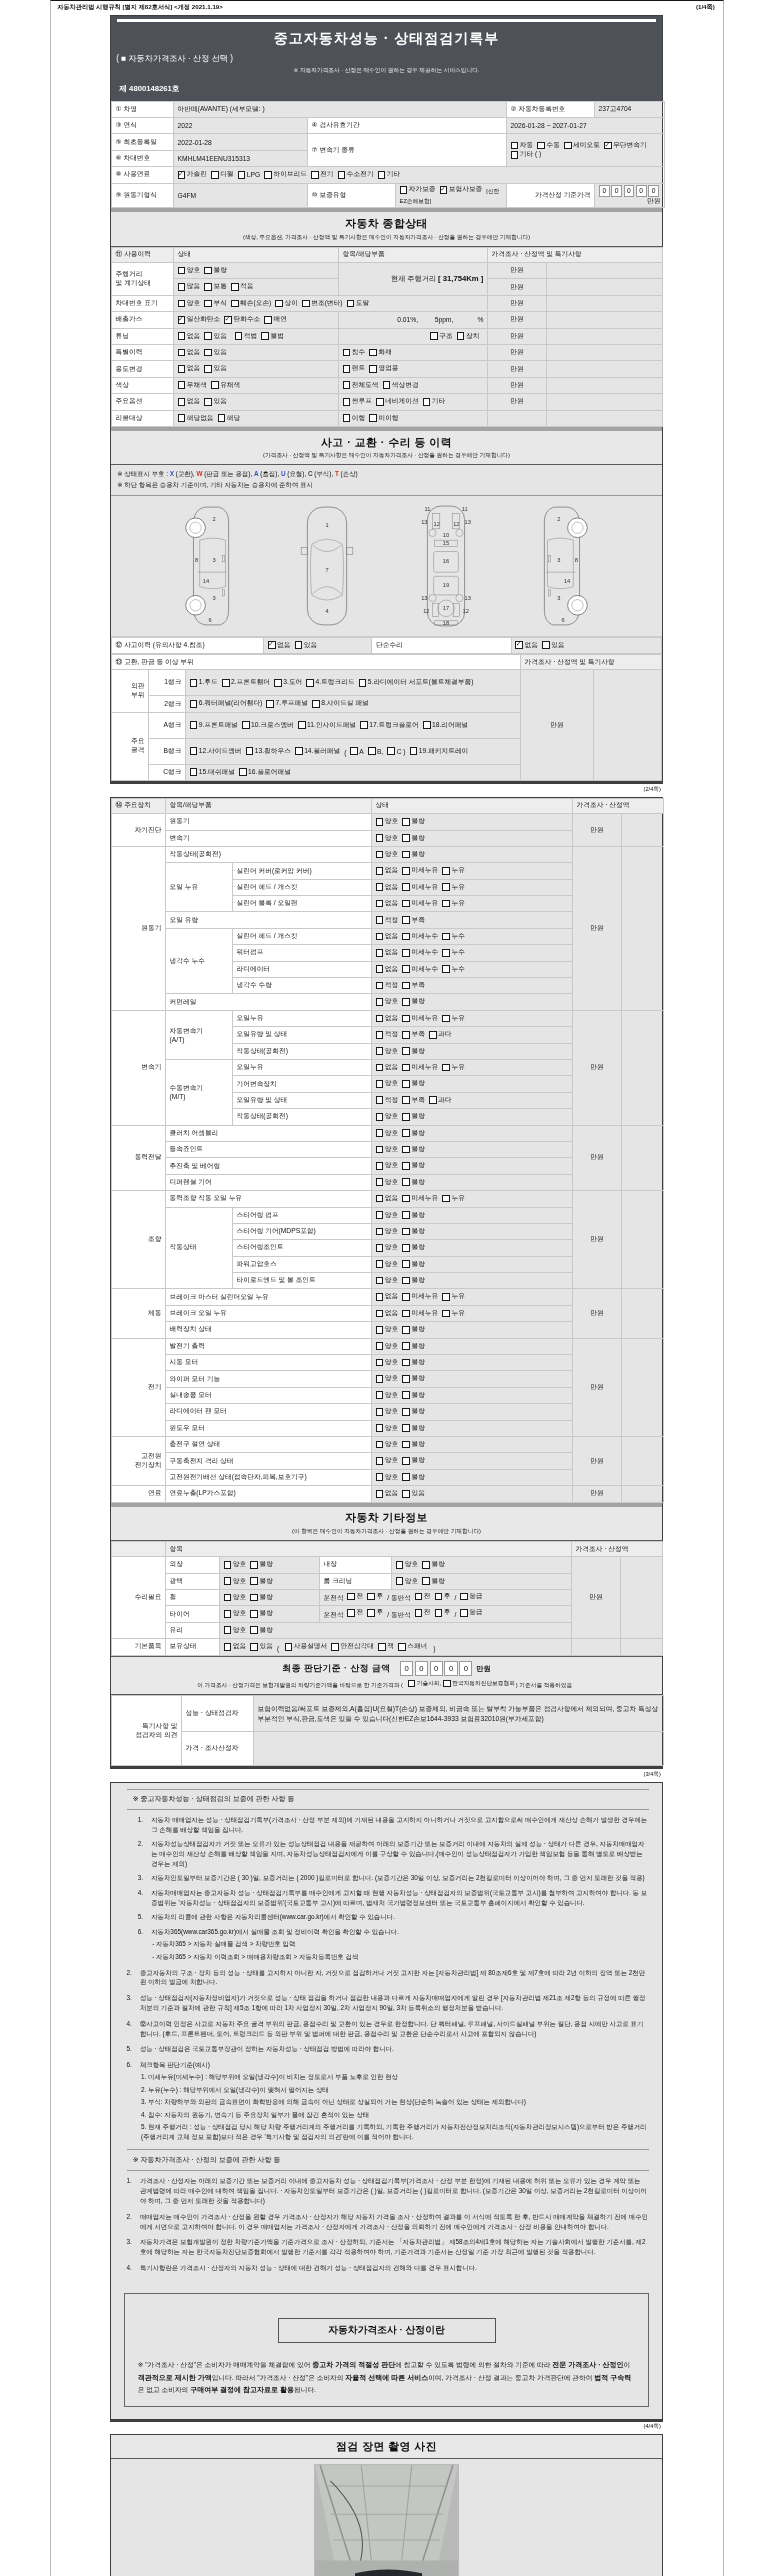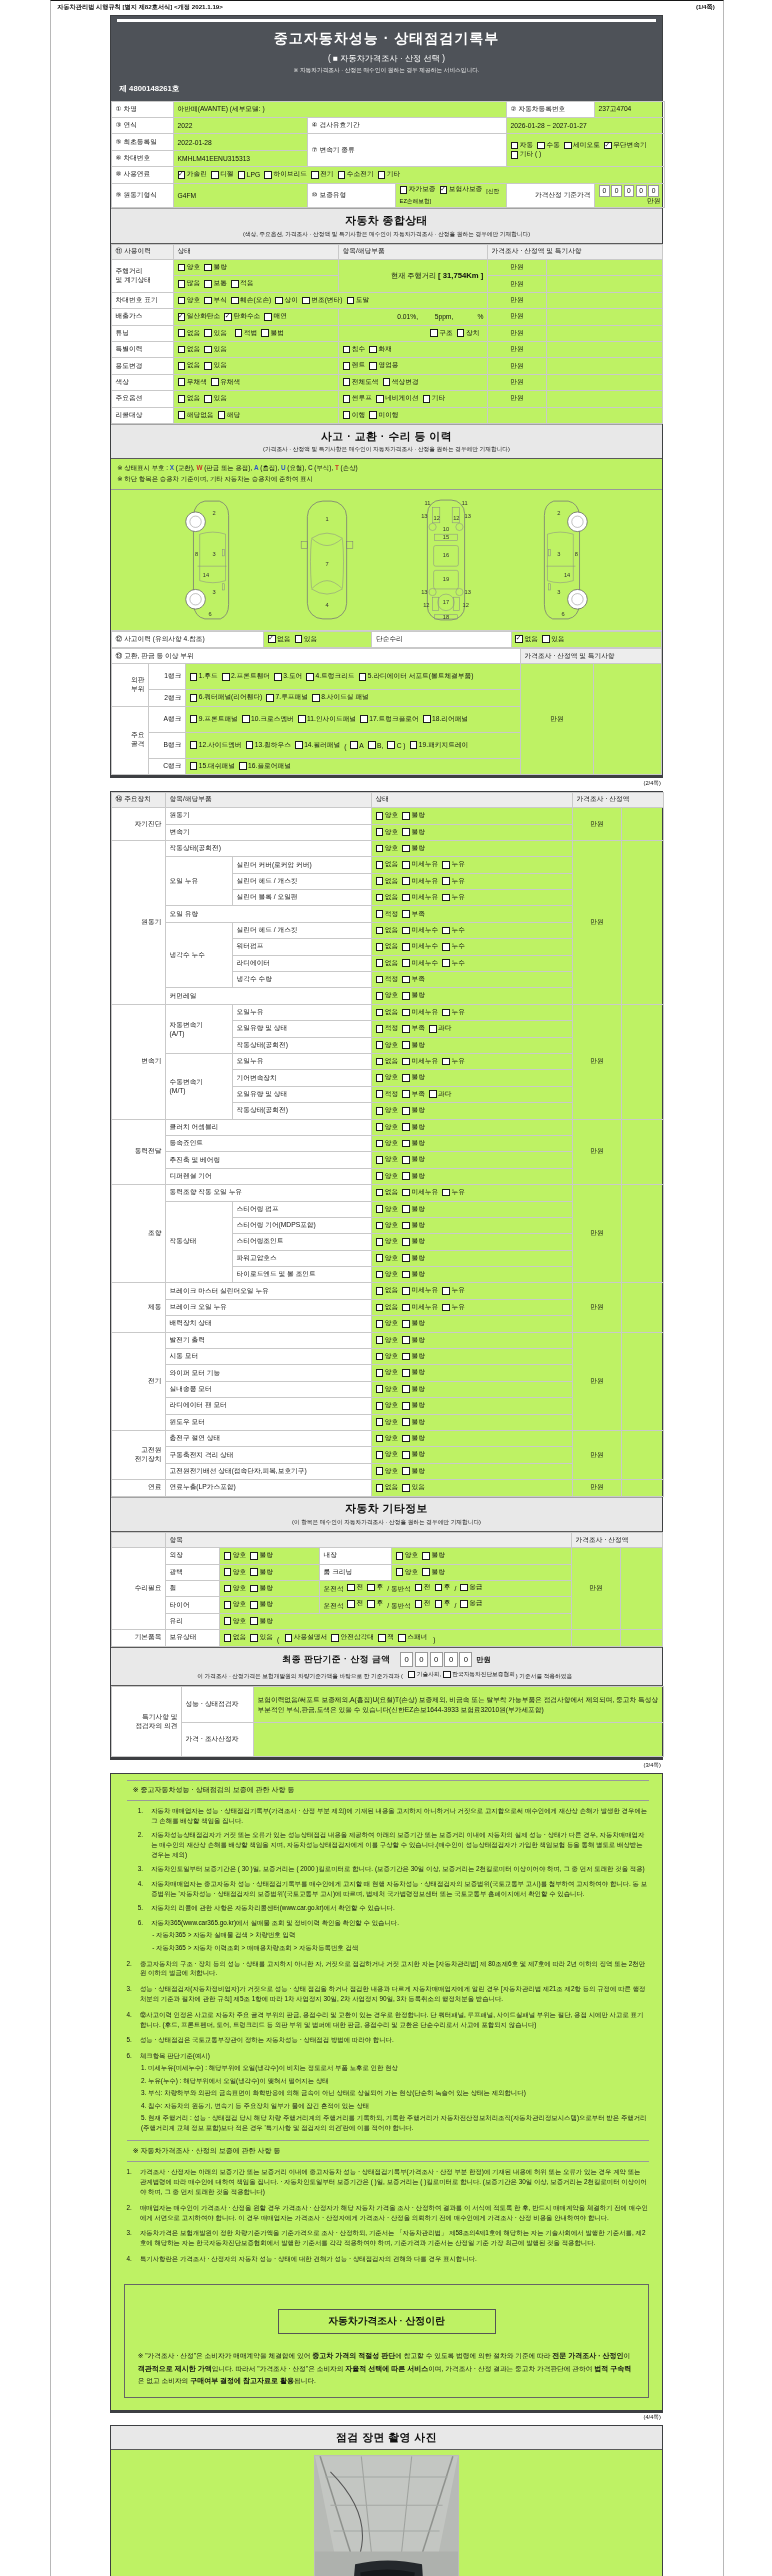--- a/index.html
+++ b/index.html
@@ -1,30 +1,30 @@
 <!DOCTYPE html>
 <html style="font-size:8.2px"><head>
 <meta charset="utf-8">
 <style>
   html,body{margin:0;padding:0;background:#fff;color:#111;}
   body{width:773px;height:2576px;overflow:hidden;font-family:"Liberation Sans","DejaVu Sans",sans-serif;position:relative;}
   .page-edge{position:absolute;left:50px;top:0;width:672px;height:2576px;border-left:0.5px solid #b8b8b8;border-right:0.5px solid #b8b8b8;border-top:1.5px solid #161616;pointer-events:none;}
   .meta{width:672px;margin-left:50px;box-sizing:border-box;display:flex;justify-content:space-between;font-size:6.2px;font-weight:bold;padding:3.1px 7.2px 1px;}
   .doc{width:553px;margin:1.5px auto 0;}
-  .sheet{border:1.5px solid #3d3f42;border-bottom-width:3.1px;background:#bef264;}
+  .sheet{border:1.5px solid #3d3f42;border-bottom-width:3.1px;background:#e5e5e5;}
   .pgmark{text-align:right;font-size:5.7px;padding:1.5px 2.1px 3.1px;}
   
   .dkhead{background:#4e5258;color:#fff;padding:2.1px 5.2px 6.2px;}
   .stripe{height:3.6px;background:#fff;margin:1px 1px 8.2px;}
   .dk-title{font-size:14px;font-weight:bold;text-align:center;letter-spacing:1px;}
-  .dk-sel{font-size:8.2px;text-align:center;margin-top:4.6px;}
+  .dk-sel{font-size:8.2px;text-align:left;margin-top:4.6px;}
   .dk-note{font-size:5.7px;text-align:center;margin-top:3.1px;color:#eee;}
   .dk-no{font-size:7.7px;font-weight:bold;margin-top:9.3px;padding-left:3.1px;}
   
-  .sec-head{background:#e8e8e8;border-top:1px solid #a3a3a3;border-bottom:1px solid #5a5a5a;text-align:center;padding:4.6px 0 4.1px;}
+  .sec-head{background:#e8e8e8;border-top:4px solid #a3a3a3;border-bottom:1px solid #5a5a5a;text-align:center;padding:4.6px 0 4.1px;}
   .sec-title{font-size:10.8px;font-weight:bold;letter-spacing:0.5px;}
   .sec-sub{font-size:5.7px;margin-top:2.6px;}
   
   table.t{border-collapse:collapse;width:100%;table-layout:fixed;}
   .t td{border:0.5px solid #c9c9c9;padding:1px 3.6px;font-size:6.7px;height:13.4px;vertical-align:middle;overflow:hidden;}
   .t tr.hd td{background:#ededed;height:12.4px;}
   .lab{background:#fff;}
   .c{text-align:right;}
   .r{text-align:right;}
   .pre{white-space:pre;}

